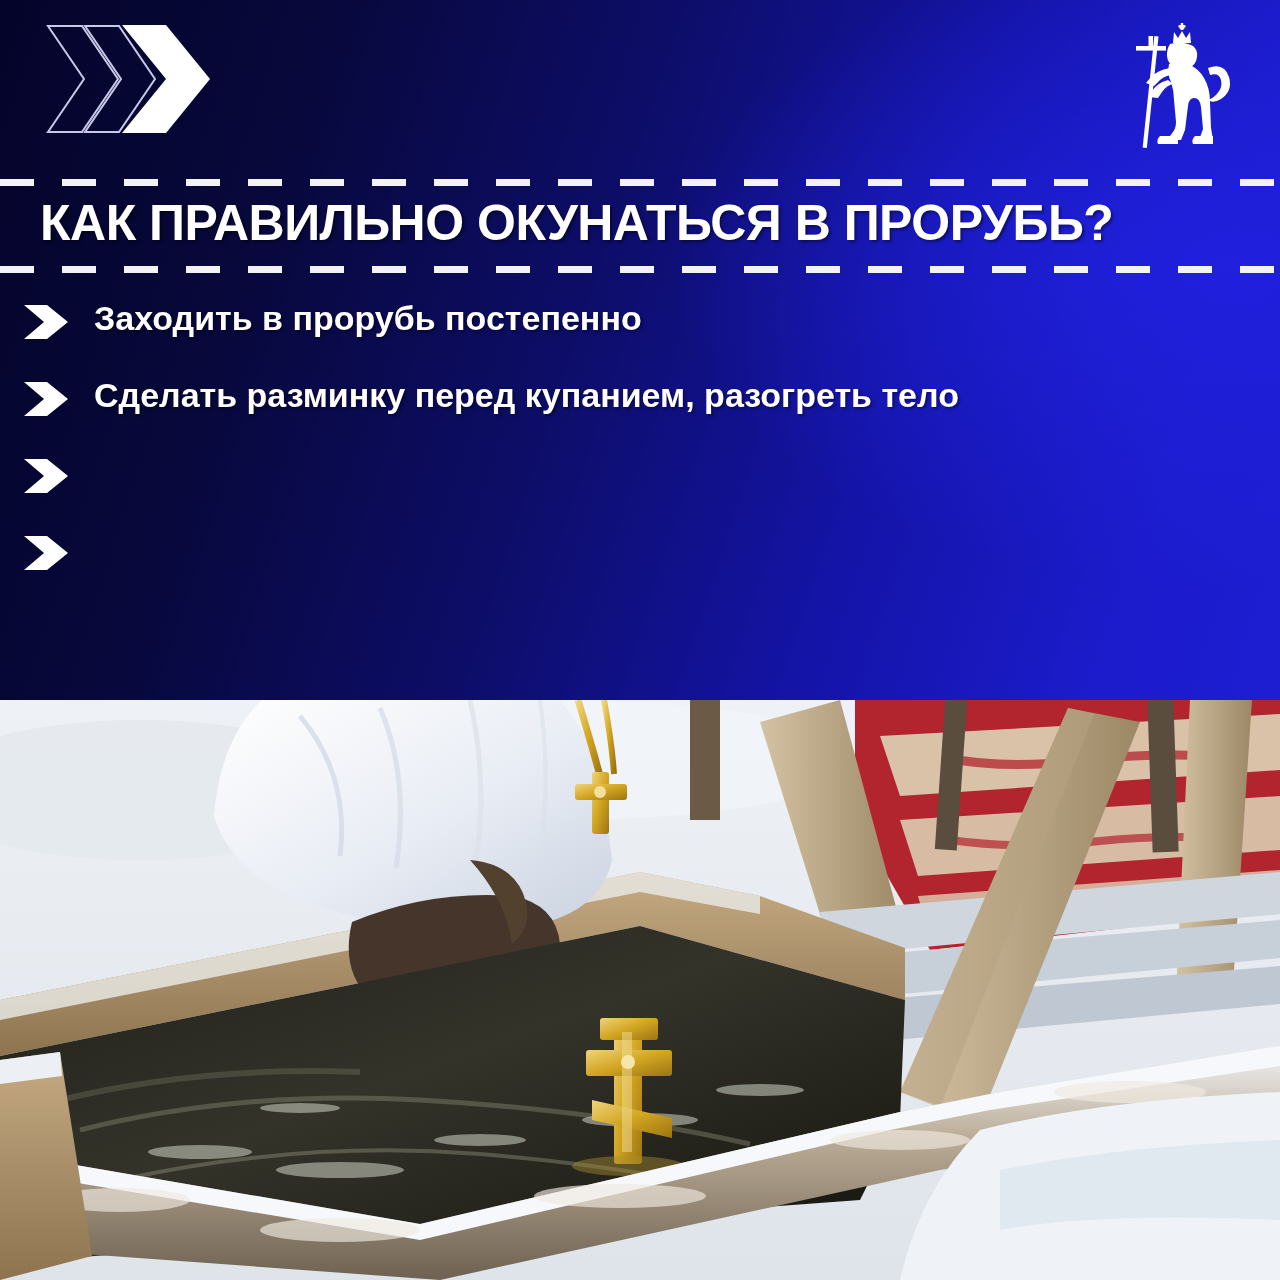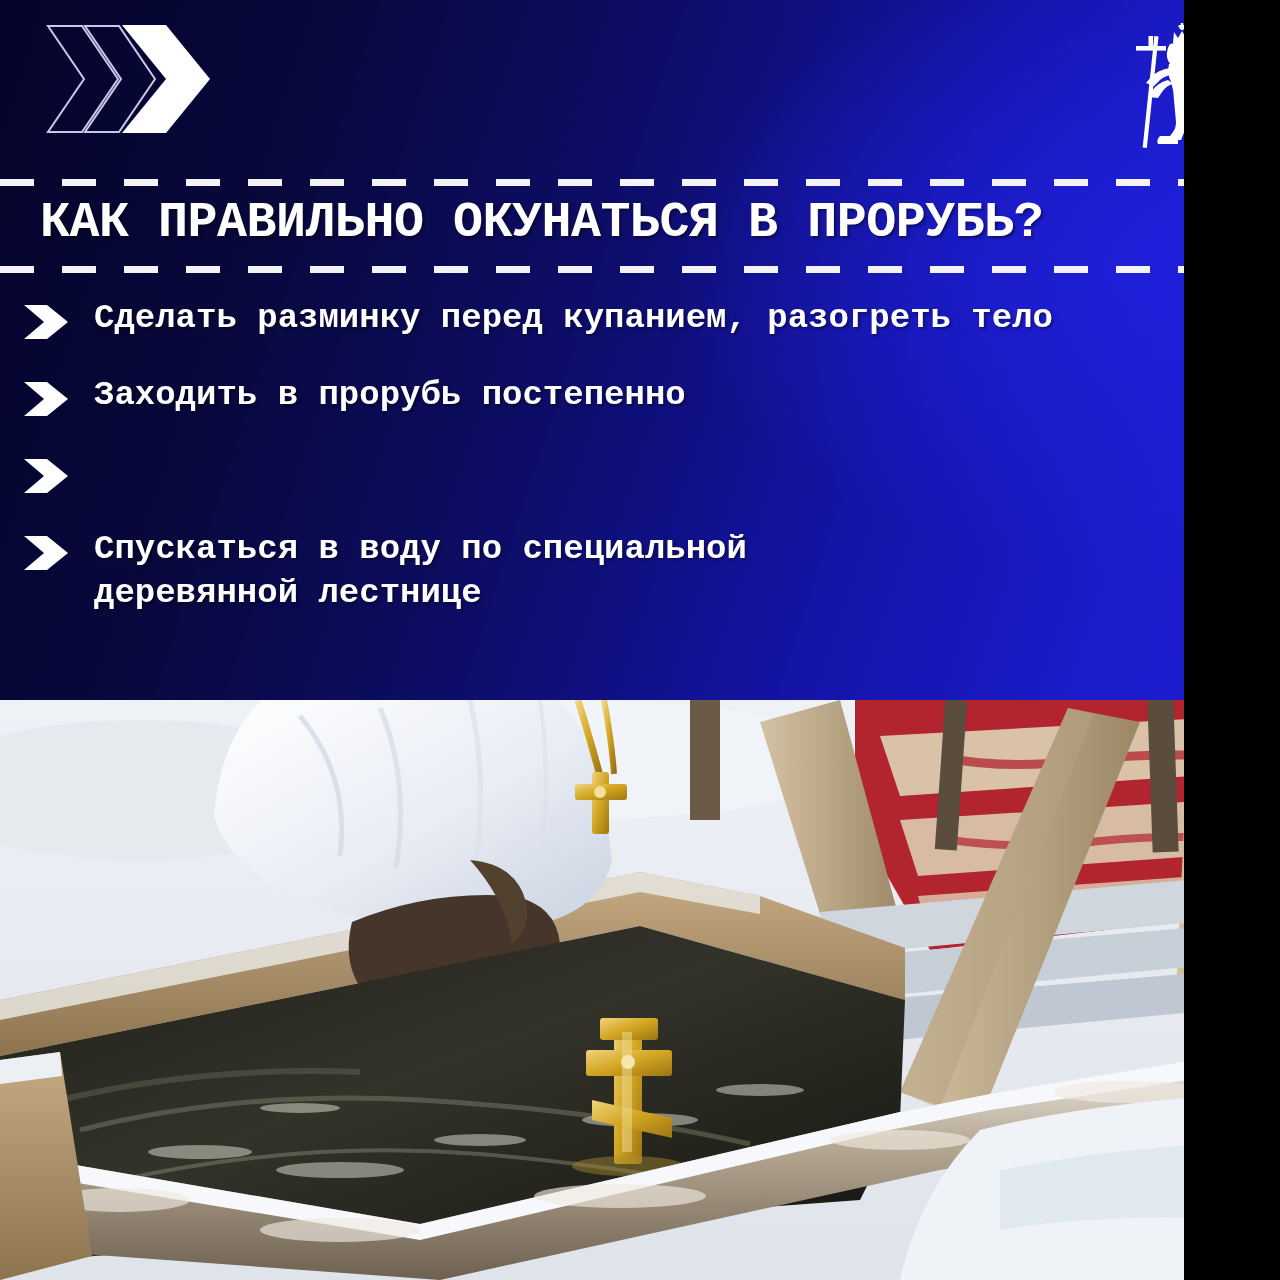--- a/index.html
+++ b/index.html
@@ -1,18 +1,18 @@
 <!DOCTYPE html>
 <html lang="ru"><head>
 <meta charset="utf-8">
 <style>
   html,body{margin:0;padding:0;background:#000;}
   body{width:1280px;height:1280px;overflow:hidden;font-family:"Liberation Sans",sans-serif;}
 
-  #poster{position:relative;width:1184px;height:1280px;overflow:hidden;font-family:Liberation Mono, monospace;}
+  #poster{position:relative;width:1280px;height:1280px;overflow:hidden;}
 
   
   #panel{
     position:absolute;left:0;top:0;width:1280px;height:700px;
     background:
       radial-gradient(ellipse 900px 520px at 96% 38%, #2020dd 0%, rgba(32,32,221,0) 62%),
       linear-gradient(108deg,#04042a 0%,#08083c 22%,#0d0d68 45%,#1414a8 68%,#1c1ccd 88%,#1d1dd2 100%);
     overflow:hidden;
   }
 
@@ -107,54 +107,53 @@
         </svg>
       </div>
     </div>
 
     <div class="dash" id="dash-top"></div>
     <div class="dash" id="dash-bottom"></div>
 
     <div id="title">КАК ПРАВИЛЬНО ОКУНАТЬСЯ В ПРОРУБЬ?</div>
 
     <div id="bullets">
+
+      <div class="bullet">
+        <div class="bullet-icon">
+          <svg viewBox="0 0 48 38" width="48" height="38" xmlns="http://www.w3.org/2000/svg">
+            <path d="M2 2 L25 2 L46 19 L25 36 L2 36 L22 19 Z" fill="#ffffff"></path>
+          </svg>
+        </div>
+        <div class="bullet-text">Заходить в прорубь постепенно</div>
+      </div>
 
       <div class="bullet">
         <div class="bullet-icon">
           <svg viewBox="0 0 48 38" width="48" height="38" xmlns="http://www.w3.org/2000/svg">
             <path d="M2 2 L25 2 L46 19 L25 36 L2 36 L22 19 Z" fill="#ffffff"></path>
           </svg>
         </div>
         <div class="bullet-text">Сделать разминку перед купанием, разогреть тело</div>
       </div>
 
       <div class="bullet">
         <div class="bullet-icon">
           <svg viewBox="0 0 48 38" width="48" height="38" xmlns="http://www.w3.org/2000/svg">
             <path d="M2 2 L25 2 L46 19 L25 36 L2 36 L22 19 Z" fill="#ffffff"></path>
           </svg>
         </div>
-        <div class="bullet-text">Заходить в прорубь постепенно</div>
       </div>
 
       <div class="bullet">
         <div class="bullet-icon">
           <svg viewBox="0 0 48 38" width="48" height="38" xmlns="http://www.w3.org/2000/svg">
             <path d="M2 2 L25 2 L46 19 L25 36 L2 36 L22 19 Z" fill="#ffffff"></path>
           </svg>
         </div>
-      </div>
-
-      <div class="bullet">
-        <div class="bullet-icon">
-          <svg viewBox="0 0 48 38" width="48" height="38" xmlns="http://www.w3.org/2000/svg">
-            <path d="M2 2 L25 2 L46 19 L25 36 L2 36 L22 19 Z" fill="#ffffff"></path>
-          </svg>
-        </div>
-        <div class="bullet-text" style="max-width:760px;">Спускаться в воду по специальной деревянной лестнице</div>
       </div>
 
     </div>
   </div>
 
   <div id="photo">
     <svg viewBox="0 0 1280 580" xmlns="http://www.w3.org/2000/svg">
       <defs>
         <linearGradient id="snowG" x1="0" y1="0" x2="0" y2="1">
           <stop offset="0%" stop-color="#eef1f6"></stop>

